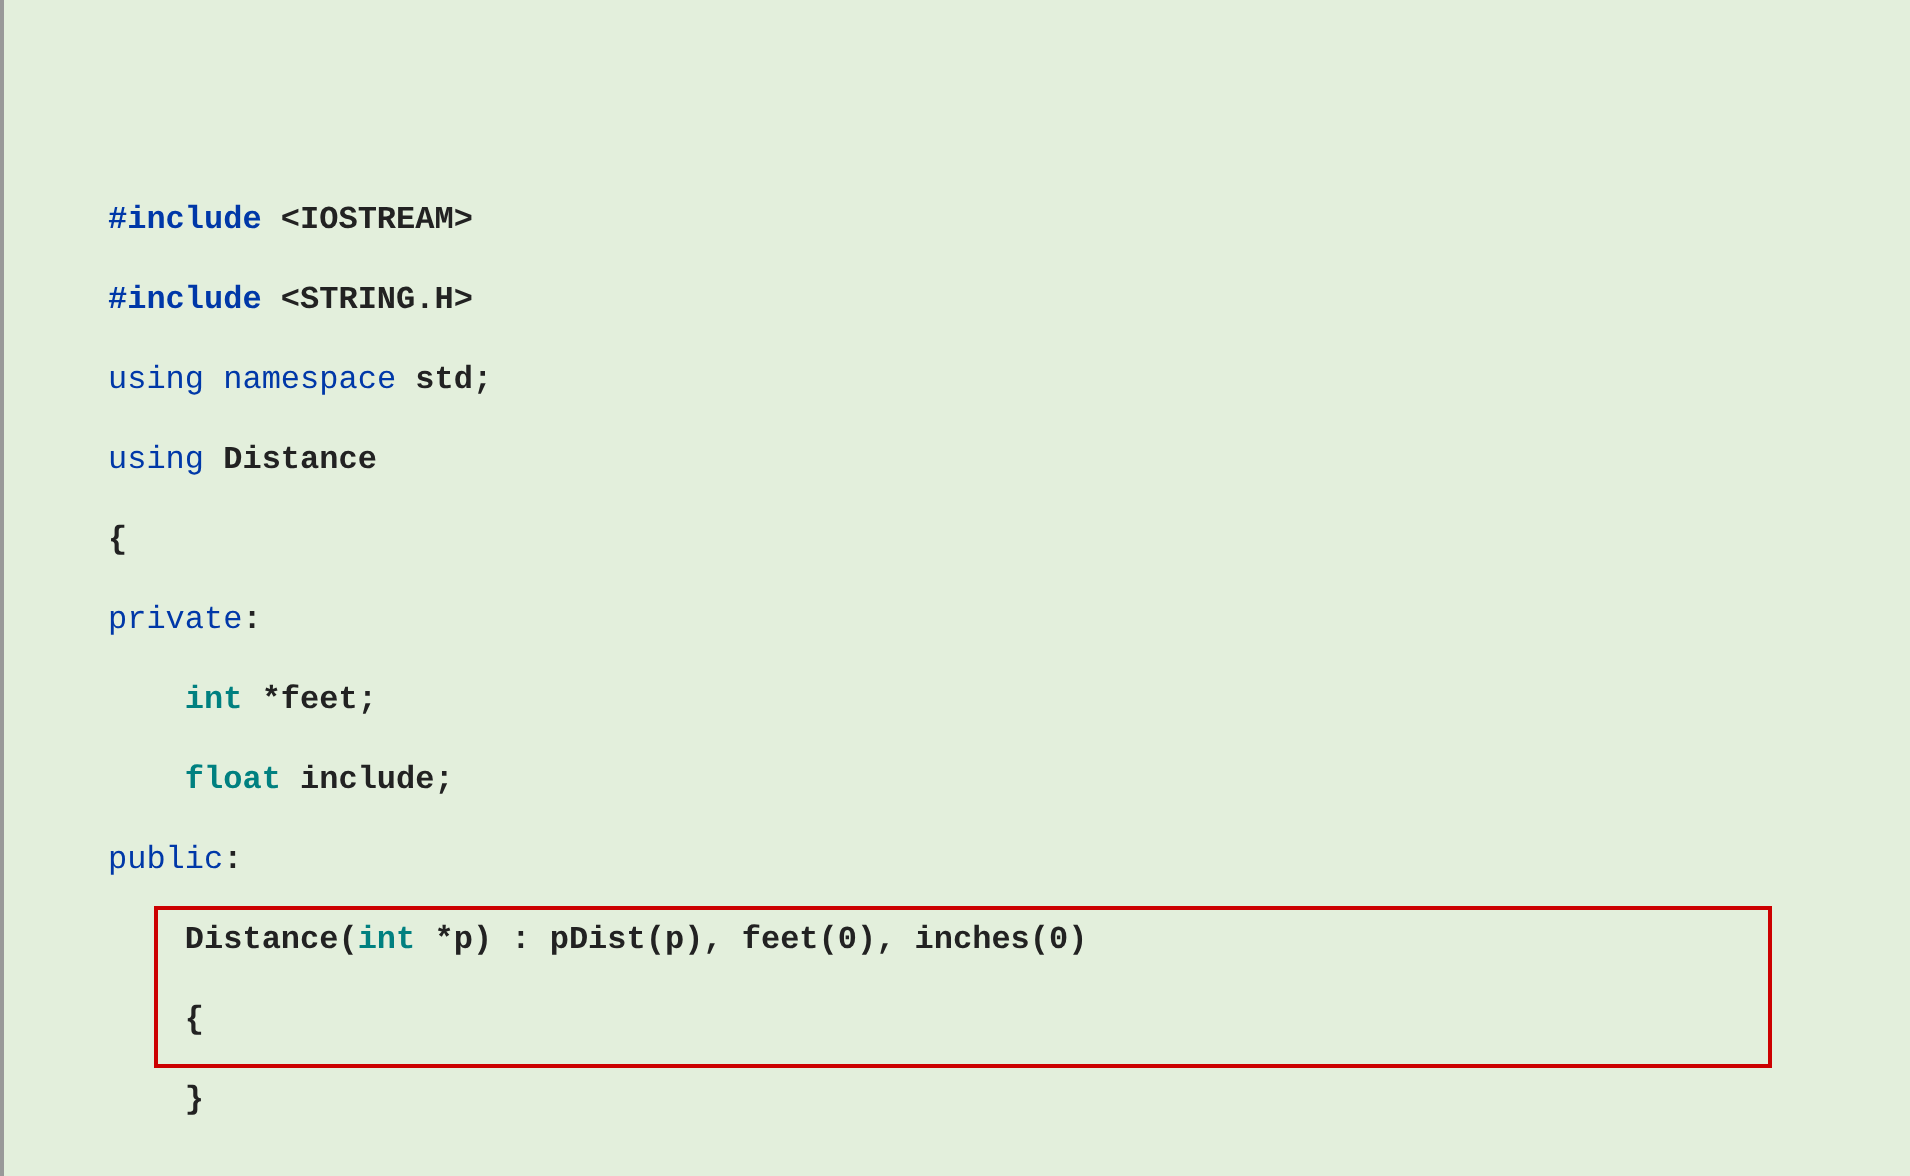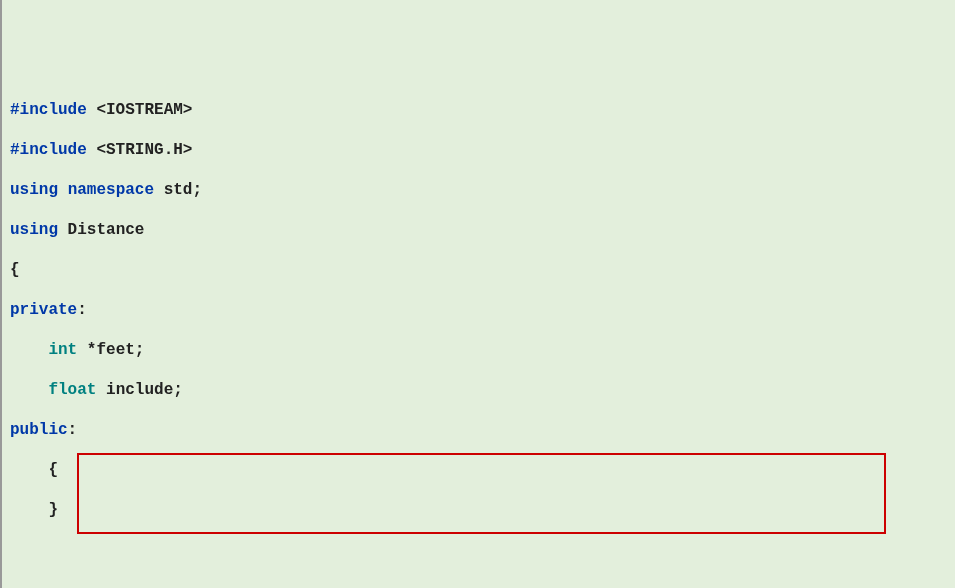--- a/index.html
+++ b/index.html
@@ -12,23 +12,24 @@
   white-space: pre;
   border-left: 2px solid #999;
 }
 .code-container {
   padding: 0 8px;
   position: relative;
 }
 .line {
   display: block;
   min-height: 20px;
+  margin-left: 44px;
 }
 .kw-preproc { color: #0038a8; font-weight: bold; }
-.kw-blue { color: #0038a8; font-weight: bold; text-align: right; }
+.kw-blue { color: #0038a8; font-weight: normal; text-align: right; }
 .kw-teal { color: #008080; font-weight: bold; }
 .plain { color: #222; font-weight: bold; }
 .red-box {
   position: absolute;
   border: 2px solid #c00;
   pointer-events: none;
 }
 </style>
 </head>
 <body>
@@ -38,20 +39,21 @@
 <div class="code-container">
 <span class="line"><span class="kw-preproc">#include</span><span class="plain"> &lt;IOSTREAM&gt;</span></span>
 <span class="line"><span class="kw-preproc">#include</span><span class="plain"> &lt;STRING.H&gt;</span></span>
 <span class="line"><span class="kw-blue">using</span><span class="plain"> </span><span class="kw-blue">namespace</span><span class="plain"> std;</span></span>
 <span class="line"><span class="kw-blue">using</span><span class="plain"> Distance</span></span>
 <span class="line"><span class="plain">{</span></span>
 <span class="line"><span class="kw-blue">private</span><span class="plain">:</span></span>
 <span class="line"><span class="plain">    </span><span class="kw-teal">int</span><span class="plain"> *feet;</span></span>
 <span class="line"><span class="plain">    </span><span class="kw-teal">float</span><span class="plain"> include;</span></span>
 <span class="line"><span class="kw-blue">public</span><span class="plain">:</span></span>
+<span class="line"><span class="plain">    Distance(</span><span class="kw-teal">int</span><span class="plain"> *p) : pDist(p), feet(0), inches(0)</span></span>
 <span class="line"><span class="plain">    {</span></span>
 <span class="line"><span class="plain">    }</span></span>
 
 
 
 
 
 
 
 

